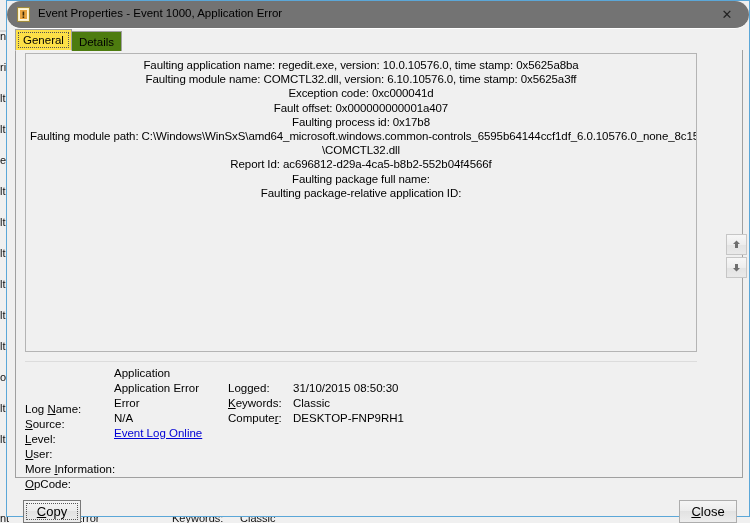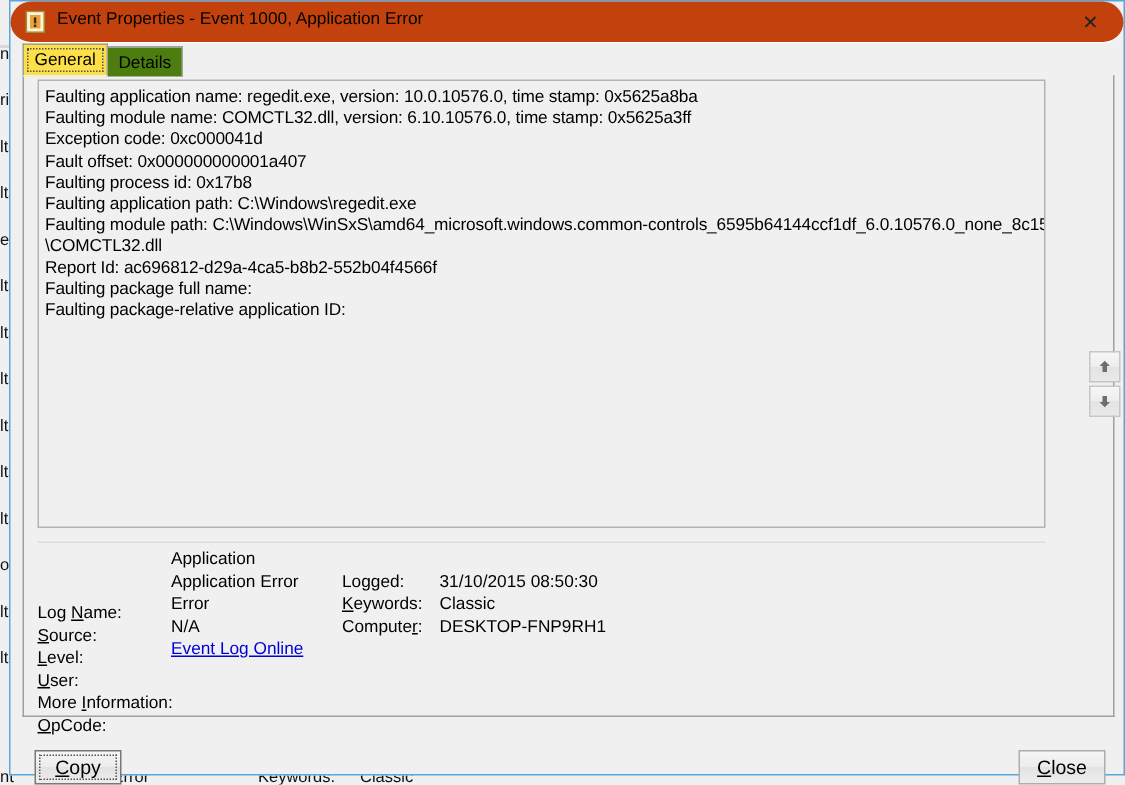--- a/index.html
+++ b/index.html
@@ -62,21 +62,21 @@
     height: 517px;
     background: #f0f0f0;
     border: 1px solid #5ba7d8;
     box-sizing: border-box;
   }
 
   
   #titlebar {
     position: relative;
     height: 27px;
-    background: #c2410c;
+    background: #737373;
     border-bottom: 1px solid #ffffff;
     border-radius: 14px;
   }
   #app-icon {
     position: absolute;
     left: 9px; top: 6px;
     width: 15px; height: 15px;
   }
   #title-text {
     position: absolute;
@@ -155,20 +155,21 @@
     box-sizing: border-box;
     overflow: hidden;
     padding: 4px 4px 0 4px;
   }
   #desc-box .line {
     font-size: 11.5px;
     line-height: 14.2px;
     color: #000;
     white-space: nowrap;
     letter-spacing: -0.1px;
+    text-align: center;
   }
 
   
   .navbtn {
     position: absolute;
     width: 21px; height: 21px;
     background: linear-gradient(to bottom, #f7f7f7 0%, #ededed 50%, #e3e3e3 51%, #e9e9e9 100%);
     border: 1px solid #c6c6c6;
     box-sizing: border-box;
     display: flex;
@@ -293,21 +294,20 @@
       <span>Details</span>
     </div>
   </div>
 
   <div id="desc-box">
       <div class="line">Faulting application name: regedit.exe, version: 10.0.10576.0, time stamp: 0x5625a8ba</div>
       <div class="line">Faulting module name: COMCTL32.dll, version: 6.10.10576.0, time stamp: 0x5625a3ff</div>
       <div class="line">Exception code: 0xc000041d</div>
       <div class="line">Fault offset: 0x000000000001a407</div>
       <div class="line">Faulting process id: 0x17b8</div>
-      <div class="line">Faulting application path: C:\Windows\regedit.exe</div>
       <div class="line">Faulting module path: C:\Windows\WinSxS\amd64_microsoft.windows.common-controls_6595b64144ccf1df_6.0.10576.0_none_8c15ae36515e1bd1</div>
       <div class="line">\COMCTL32.dll</div>
       <div class="line">Report Id: ac696812-d29a-4ca5-b8b2-552b04f4566f</div>
       <div class="line">Faulting package full name:</div>
       <div class="line">Faulting package-relative application ID:</div>
     </div>
 
   <div class="navbtn" id="navup">
     <svg width="11" height="11" viewBox="0 0 11 11">
       <path d="M5.5 1.5 L9 5 L7 5 L7 9 L4 9 L4 5 L2 5 Z" fill="#6e6e6e"></path>

